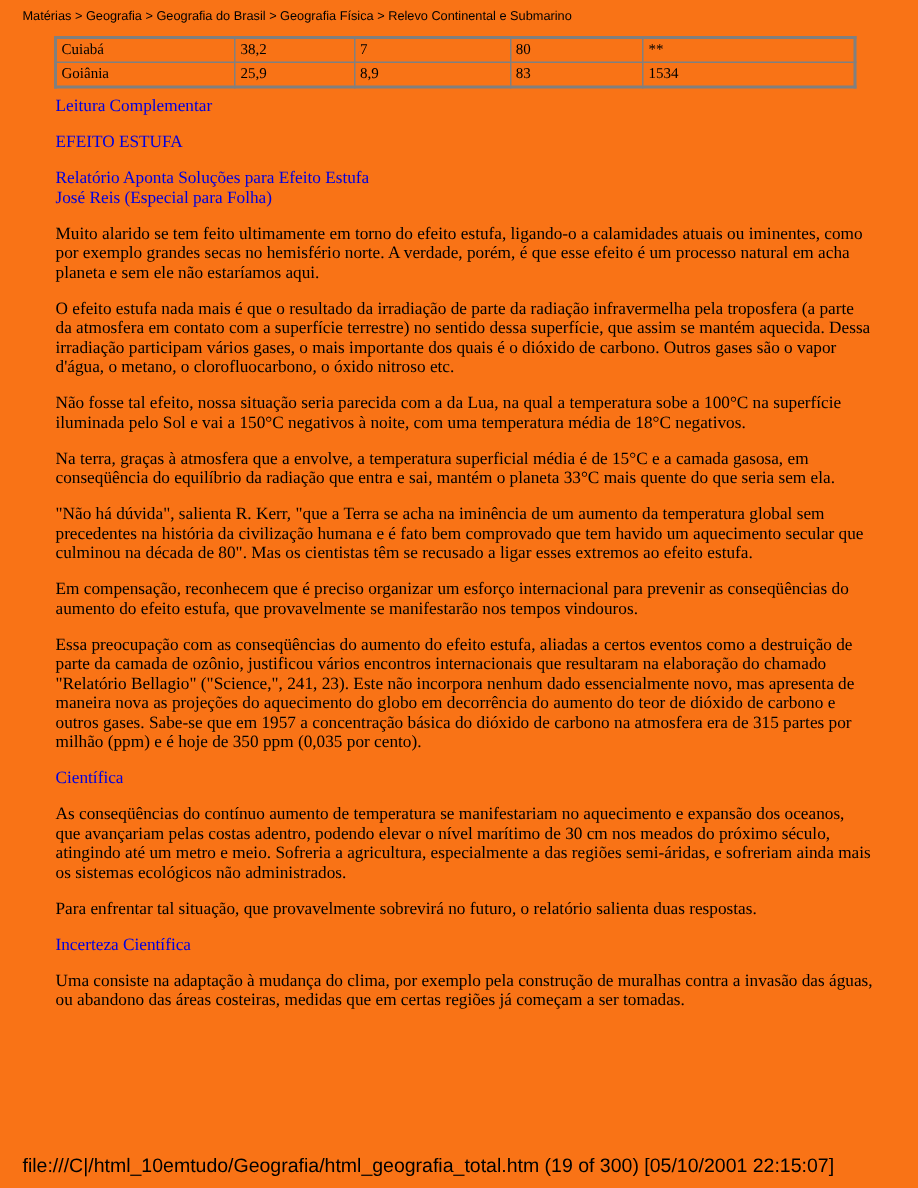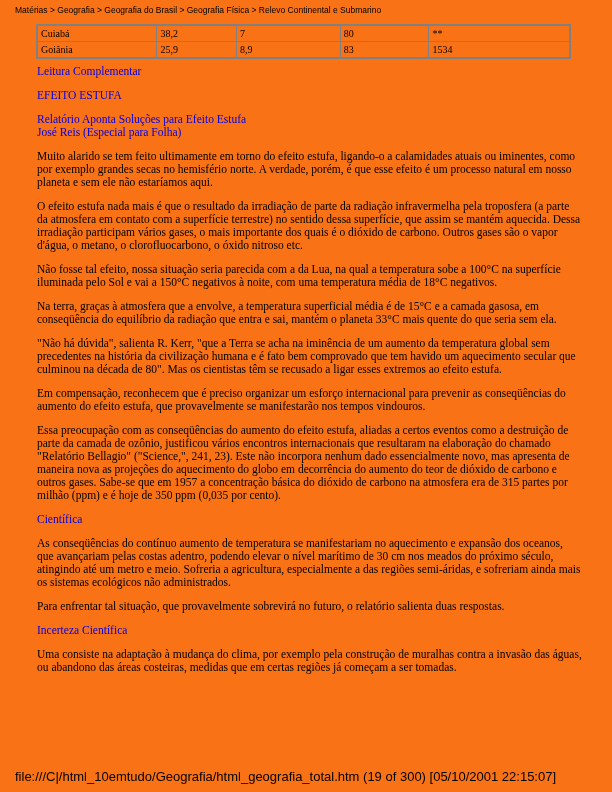--- a/index.html
+++ b/index.html
@@ -102,21 +102,21 @@
       </tbody>
     </table>
 
     <p class="first-after-table"><a class="doclink">Leitura Complementar</a></p>
 
     <p><a class="doclink">EFEITO ESTUFA</a></p>
 
     <p><a class="doclink">Relatório Aponta Soluções para Efeito Estufa</a><br>
     <a class="doclink">José Reis (Especial para Folha)</a></p>
 
-    <p>Muito alarido se tem feito ultimamente em torno do efeito estufa, ligando-o a calamidades atuais ou iminentes, como por exemplo grandes secas no hemisfério norte. A verdade, porém, é que esse efeito é um processo natural em nosso planeta e sem ele não estaríamos aqui.</p>
+    <p>Muito alarido se tem feito ultimamente em torno do efeito estufa, ligando-o a calamidades atuais ou iminentes, como por exemplo grandes secas no hemisfério norte. A verdade, porém, é que esse efeito é um processo natural em acha planeta e sem ele não estaríamos aqui.</p>
     <p>O efeito estufa nada mais é que o resultado da irradiação de parte da radiação infravermelha pela troposfera (a parte da atmosfera em contato com a superfície terrestre) no sentido dessa superfície, que assim se mantém aquecida. Dessa irradiação participam vários gases, o mais importante dos quais é o dióxido de carbono. Outros gases são o vapor d'água, o metano, o clorofluocarbono, o óxido nitroso etc.</p>
     <p>Não fosse tal efeito, nossa situação seria parecida com a da Lua, na qual a temperatura sobe a 100°C na superfície iluminada pelo Sol e vai a 150°C negativos à noite, com uma temperatura média de 18°C negativos.</p>
     <p>Na terra, graças à atmosfera que a envolve, a temperatura superficial média é de 15°C e a camada gasosa, em conseqüência do equilíbrio da radiação que entra e sai, mantém o planeta 33°C mais quente do que seria sem ela.</p>
     <p>"Não há dúvida", salienta R. Kerr, "que a Terra se acha na iminência de um aumento da temperatura global sem precedentes na história da civilização humana e é fato bem comprovado que tem havido um aquecimento secular que culminou na década de 80". Mas os cientistas têm se recusado a ligar esses extremos ao efeito estufa.</p>
     <p>Em compensação, reconhecem que é preciso organizar um esforço internacional para prevenir as conseqüências do aumento do efeito estufa, que provavelmente se manifestarão nos tempos vindouros.</p>
     <p>Essa preocupação com as conseqüências do aumento do efeito estufa, aliadas a certos eventos como a destruição de parte da camada de ozônio, justificou vários encontros internacionais que resultaram na elaboração do chamado "Relatório Bellagio" ("Science,", 241, 23). Este não incorpora nenhum dado essencialmente novo, mas apresenta de maneira nova as projeções do aquecimento do globo em decorrência do aumento do teor de dióxido de carbono e outros gases. Sabe-se que em 1957 a concentração básica do dióxido de carbono na atmosfera era de 315 partes por milhão (ppm) e é hoje de 350 ppm (0,035 por cento).</p>
 
     <p><a class="doclink">Científica</a></p>
 
     <p>As conseqüências do contínuo aumento de temperatura se manifestariam no aquecimento e expansão dos oceanos, que avançariam pelas costas adentro, podendo elevar o nível marítimo de 30 cm nos meados do próximo século, atingindo até um metro e meio. Sofreria a agricultura, especialmente a das regiões semi-áridas, e sofreriam ainda mais os sistemas ecológicos não administrados.</p>

